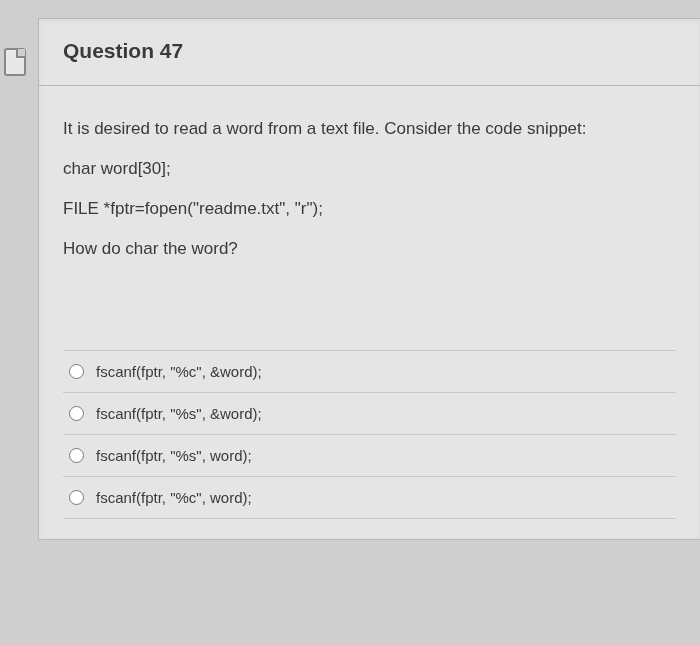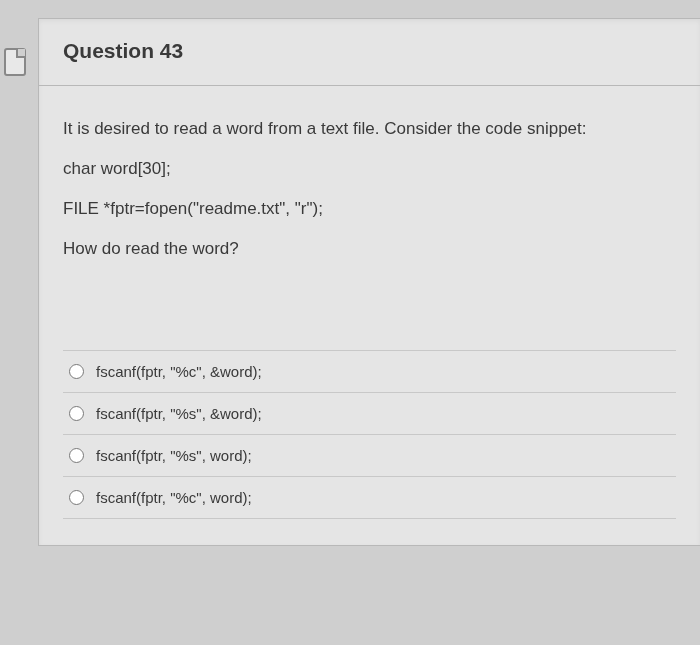--- a/index.html
+++ b/index.html
@@ -49,21 +49,21 @@
     .question-header {
       border-bottom: 1px solid #b8b8b8;
       padding: 20px 24px 22px 24px;
     }
     .question-title {
       font-size: 21px;
       font-weight: 700;
       color: #3a3a3a;
     }
     .question-body {
-      padding: 32px 24px 26px 24px;
+      padding: 32px 24px 20px 24px;
     }
     .prompt-line {
       font-size: 17px;
       color: #3a3a3a;
       margin-bottom: 18px;
       line-height: 1.3;
     }
     .options {
       margin-top: 90px;
       border-top: 1px solid #c8c8c8;
@@ -88,28 +88,28 @@
   </style>
 </head>
 <body>
 
 <div class="left-icon"></div>
 
 <div class="page-wrap">
   <div class="question-card">
 
     <div class="question-header">
-      <div class="question-title">Question 43</div>
+      <div class="question-title">Question 47</div>
     </div>
 
     <div class="question-body">
       <div class="prompt-line">It is desired to read a word from a text file. Consider the code snippet:</div>
       <div class="prompt-line">char word[30];</div>
       <div class="prompt-line">FILE *fptr=fopen("readme.txt", "r");</div>
-      <div class="prompt-line">How do read the word?</div>
+      <div class="prompt-line">How do char the word?</div>
 
       <div class="options">
 
         <label class="option-row">
           <input type="radio" name="q43" style="">
           <span class="option-label">fscanf(fptr, "%c", &amp;word);</span>
         </label>
 
         <label class="option-row">
           <input type="radio" name="q43" style="">

